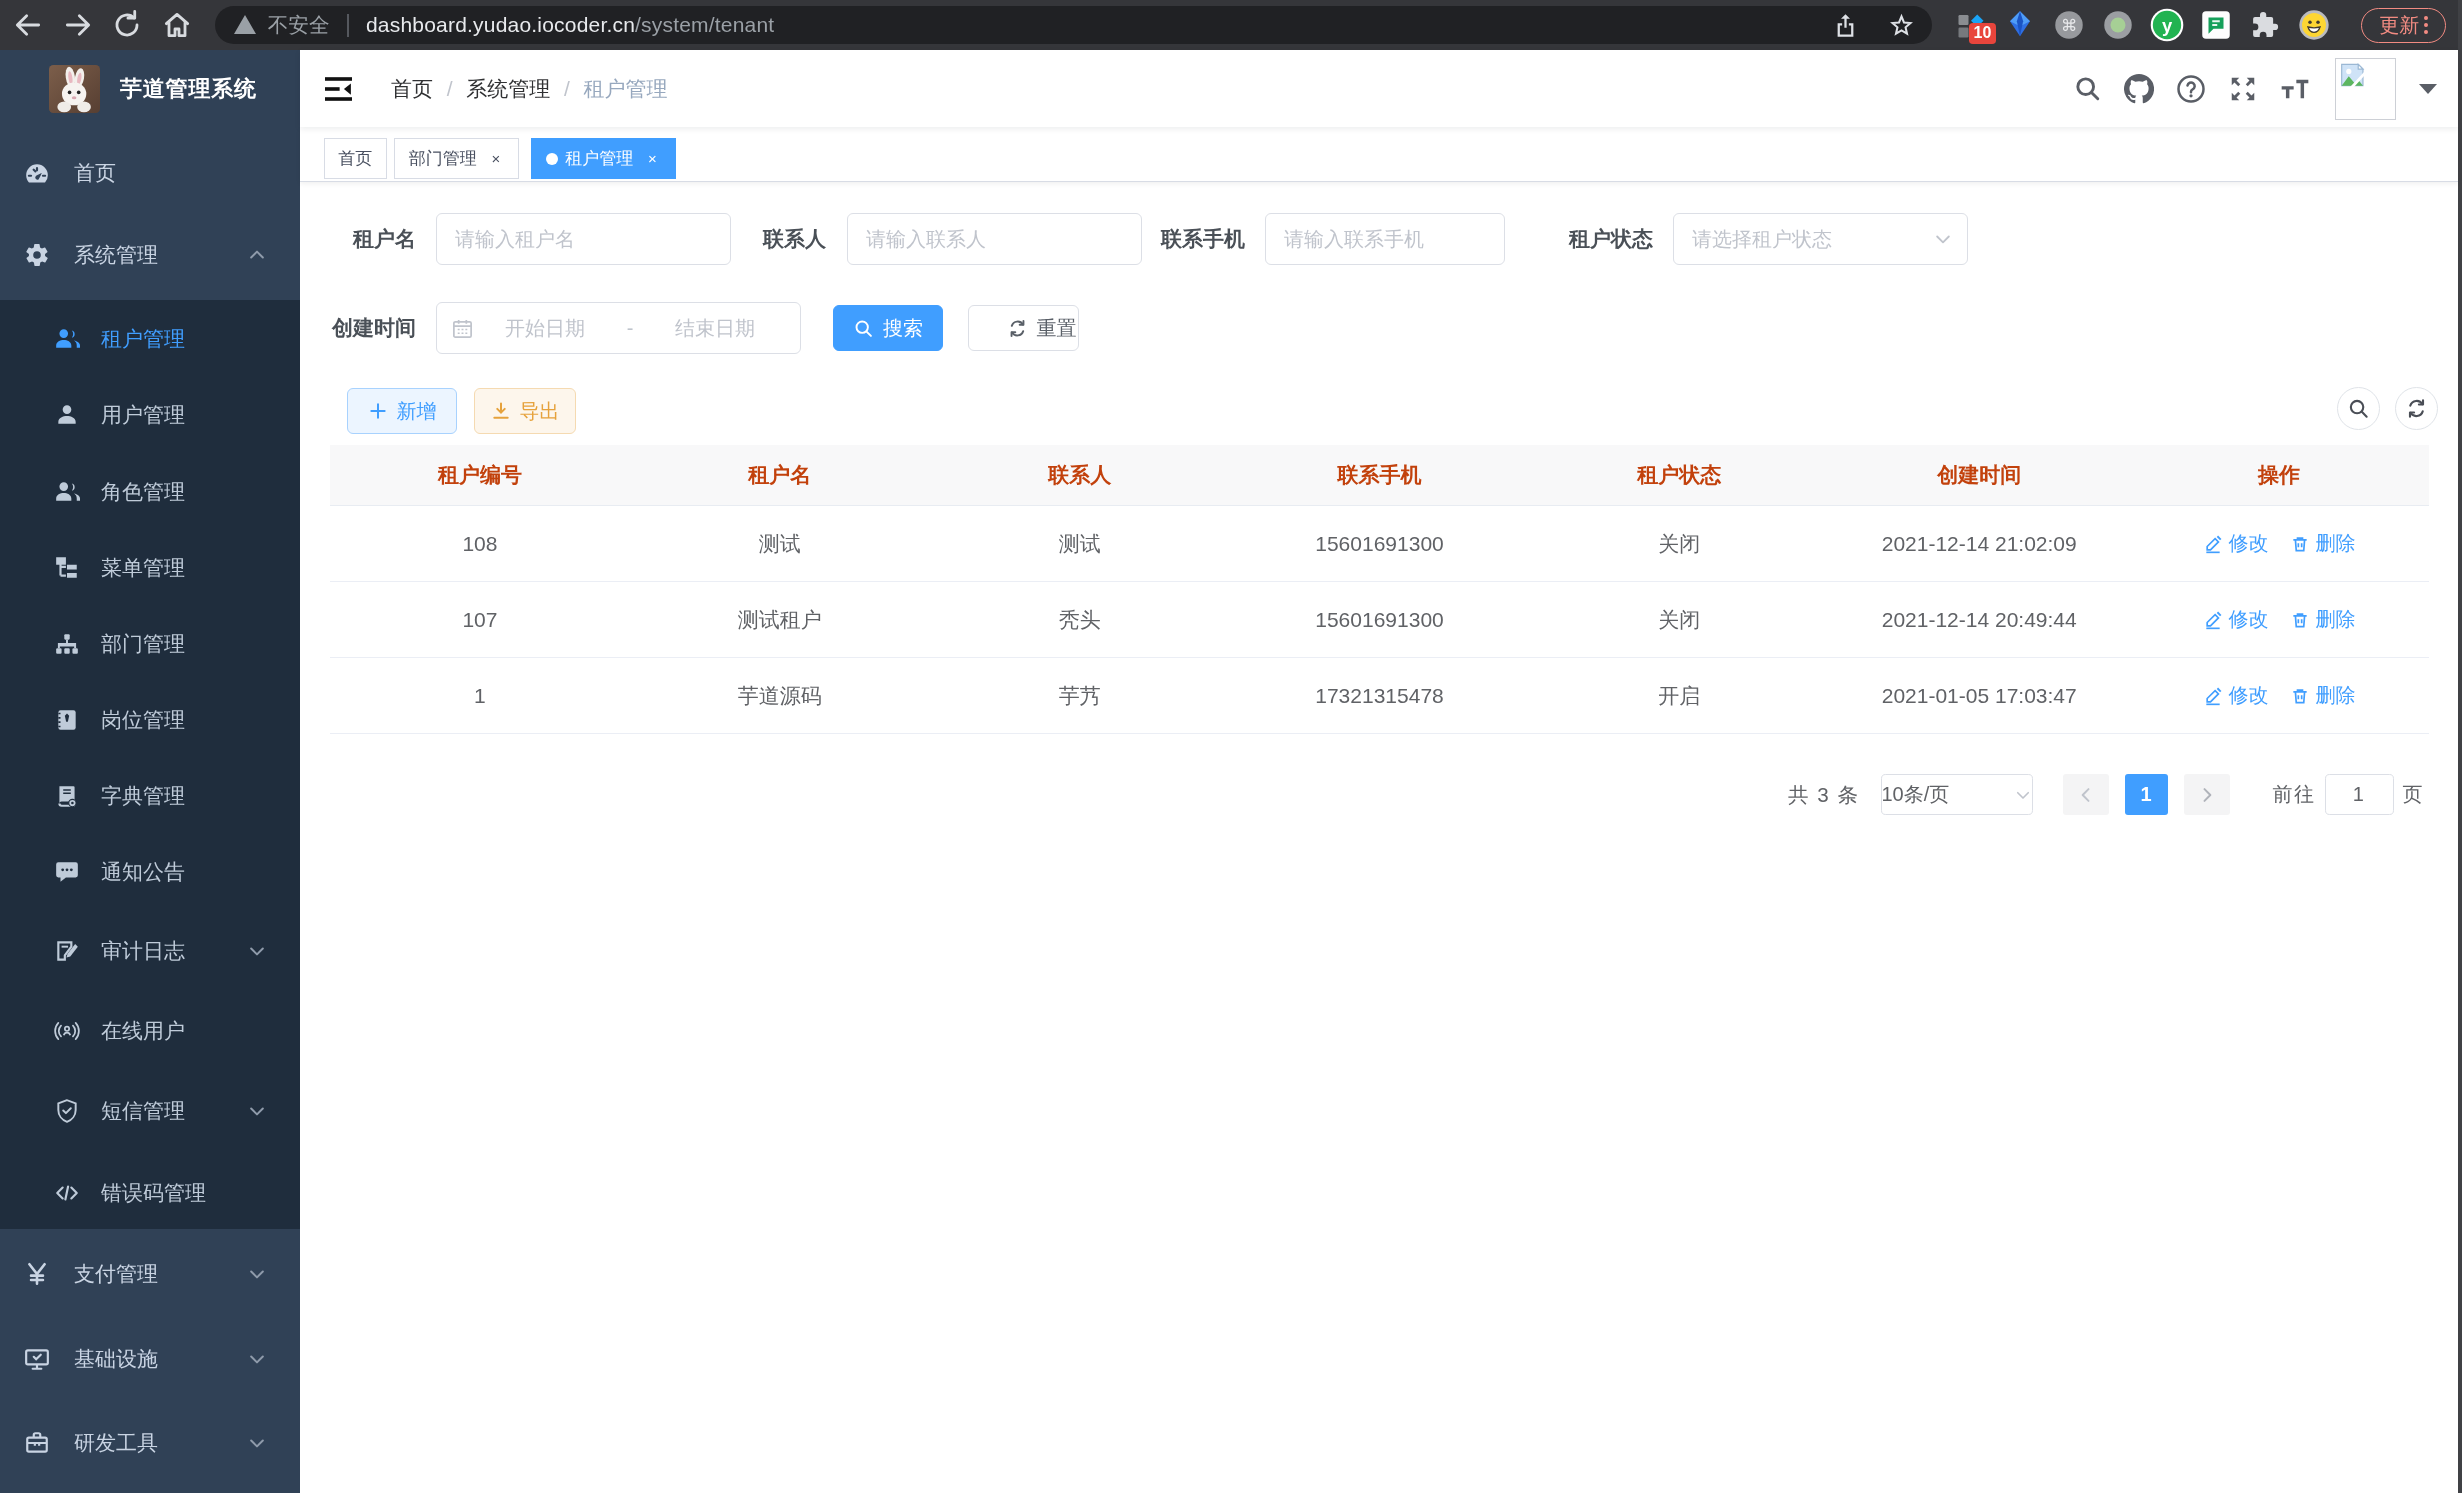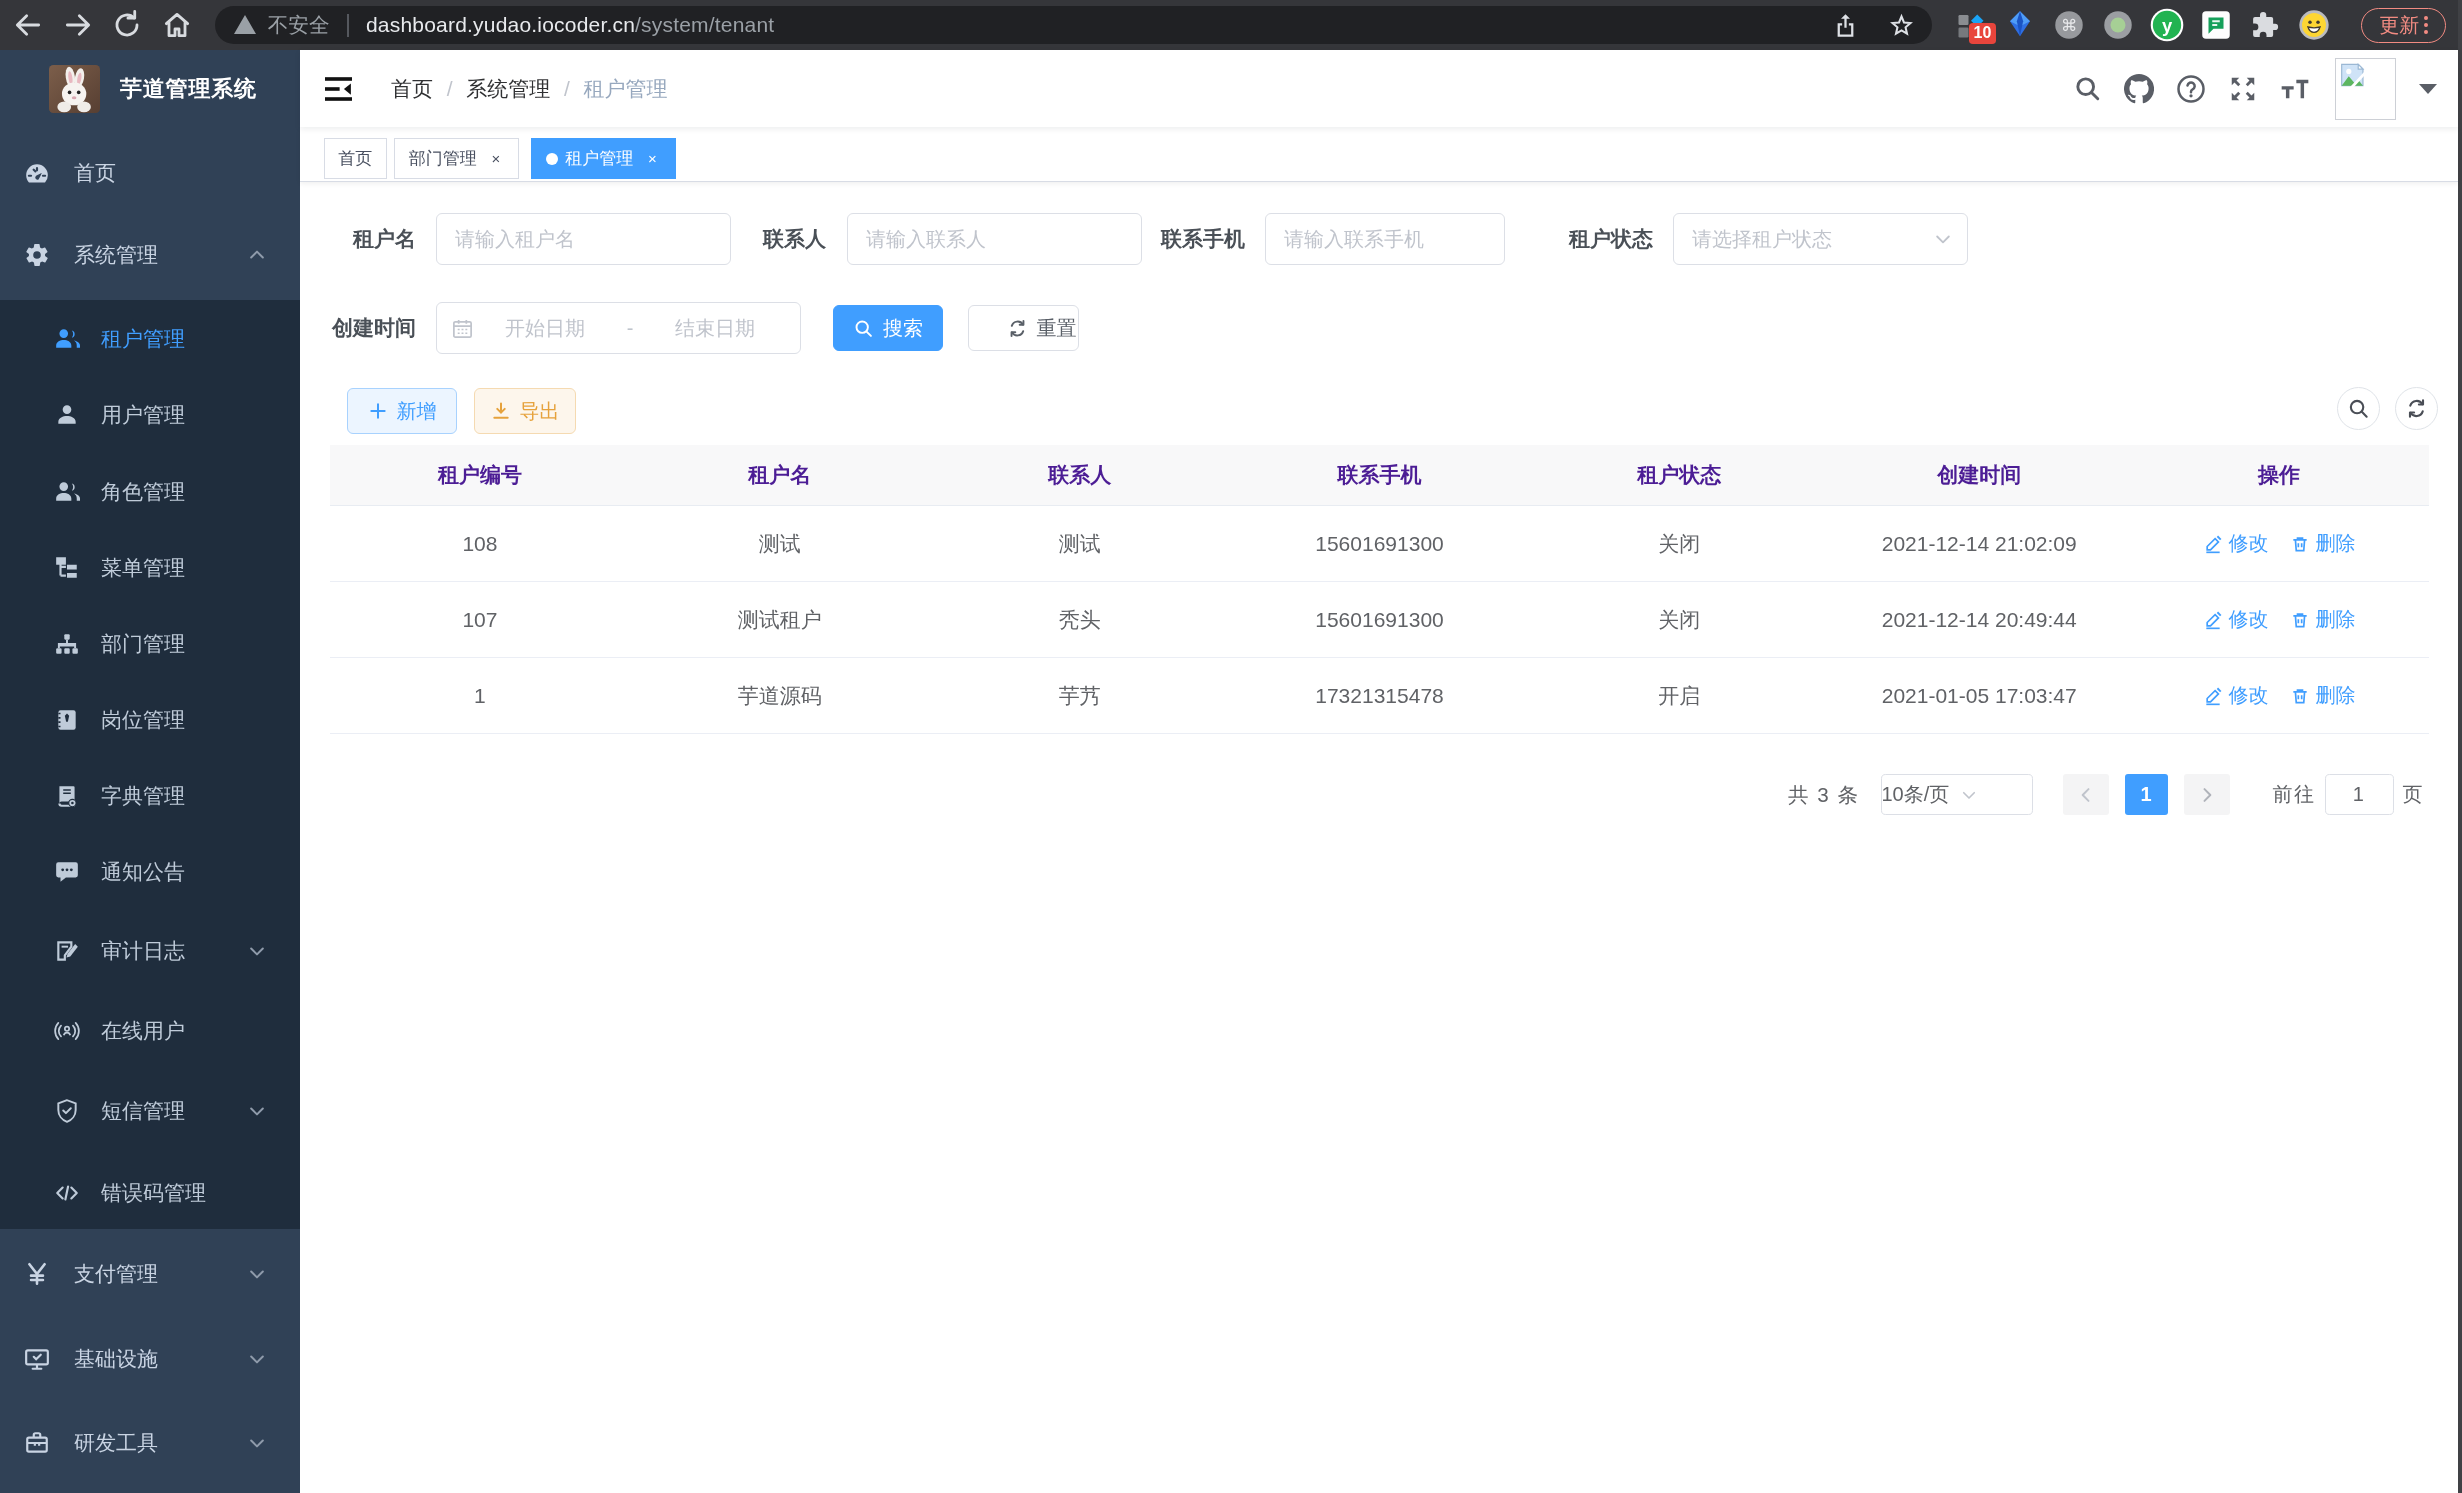--- a/index.html
+++ b/index.html
@@ -73,30 +73,30 @@
   .btn { position:absolute; height:46px; border-radius:6px; display:inline-flex; align-items:center; justify-content:center; gap:9px; font-size:20px; cursor:pointer; border:1.5px solid transparent;margin-left:16px; }
   .btn-primary { background:#409eff; border-color:#409eff; color:#fff; }
   .btn-default { background:#fff; border-color:#dcdfe6; color:#5a6068;padding-left:36px; }
   .btn-plain-primary { background:#ecf5ff; border-color:#a8d2fe; color:#409eff; }
   .btn-plain-warning { background:#fdf6ec; border-color:#f5dab1; color:#e6a23c; }
   .circle-btn { position:absolute; width:43px; height:43px; border-radius:50%; border:1.5px solid #dfe3e8; background:#fff; display:flex; align-items:center; justify-content:center; cursor:pointer; }
 
   
   .table { position:absolute; left:30px; top:263px; width:2099px; }
   .t-head { display:flex; height:61px; background:#f8f8f9; border-bottom:1.5px solid #e8ecf2; }
-  .t-head .th { flex:1; display:flex; align-items:center; justify-content:center; font-size:21px; font-weight:bold; color:#4c1d95; }
+  .t-head .th { flex:1; display:flex; align-items:center; justify-content:center; font-size:21px; font-weight:bold; color:#c2410c; }
   .t-row { display:flex; height:76px; border-bottom:1.5px solid #ebeef5; background:#fff; }
   .t-row .td { flex:1; display:flex; align-items:center; justify-content:center; font-size:21px; color:#606266; }
   .t-actions { display:flex; align-items:center; justify-content:center; gap:21px; }
   .t-link { display:inline-flex; align-items:center; gap:6px; color:#409eff; font-size:20px; cursor:pointer; }
 
   
   .pagination { position:absolute; top:592px; height:41px; right:34px; display:flex; align-items:center; font-size:20px; color:#606266; }
   .pg-total { font-size:20.6px; margin-right:21px; letter-spacing:1.5px; }
-  .pg-size { position:relative; width:152px; height:41px; border:1.5px solid #dcdfe6; border-radius:4.6px; display:flex; align-items:center; justify-content:flex-start; gap:10.7px; color:#606266; }
+  .pg-size { position:relative; width:152px; height:41px; border:1.5px solid #dcdfe6; border-radius:4.6px; display:flex; align-items:center; justify-content:space-between; gap:10.7px; color:#606266; }
   .pg-btn { width:46px; height:41px; margin-left:16px; background:#f4f4f5; border-radius:3px; display:flex; align-items:center; justify-content:center; color:#c0c4cc; }
   .pg-page { width:43px; height:41px; margin-left:16px; background:#409eff; color:#fff; border-radius:3px; display:flex; align-items:center; justify-content:center; font-weight:bold; font-size:20px; }
   .pg-jump { display:flex; align-items:center; margin-left:43px; gap:9px; color:#606266; letter-spacing:1.5px;}
   .pg-input { width:69px; height:41px; border:1.5px solid #dcdfe6; border-radius:4.6px; display:flex; align-items:center; justify-content:center; color:#606266; }
 
   svg { display:block; }
 </style>
 </head>
 <body>
 

